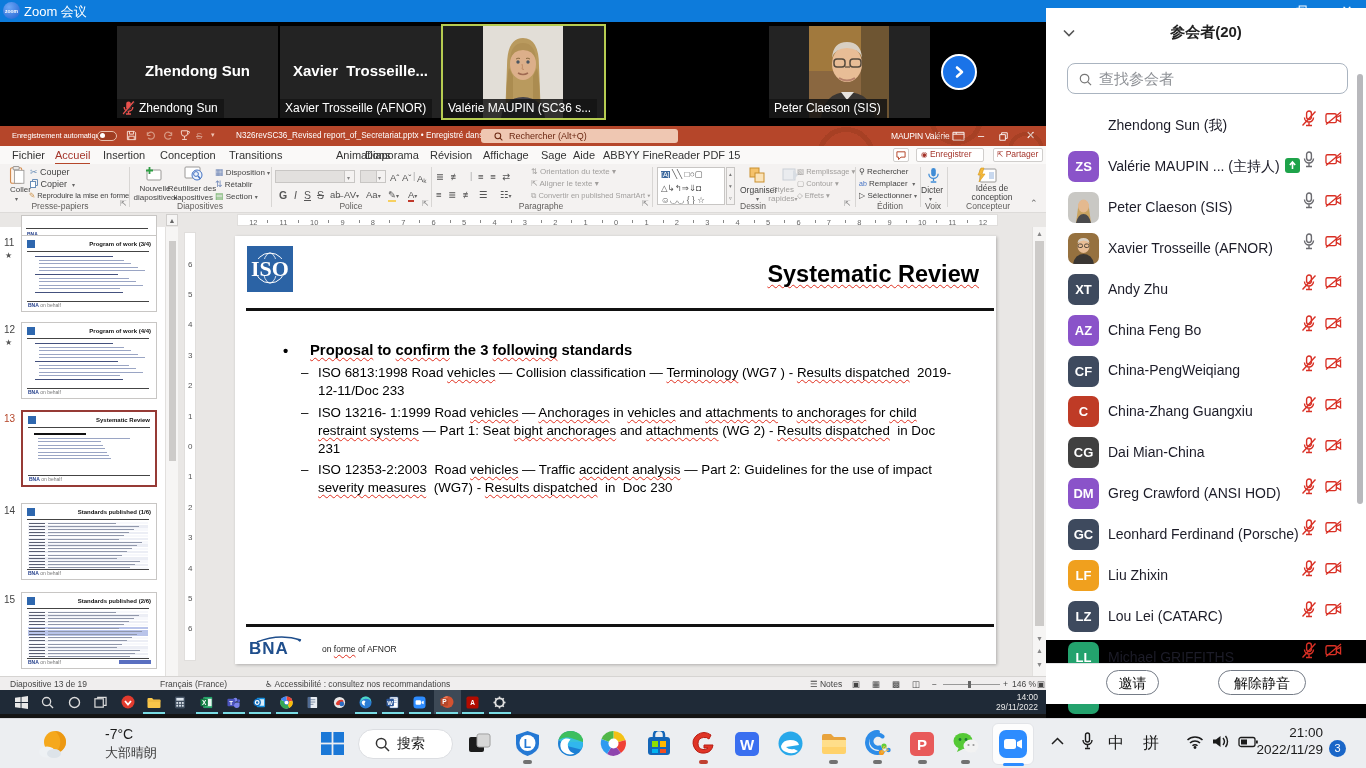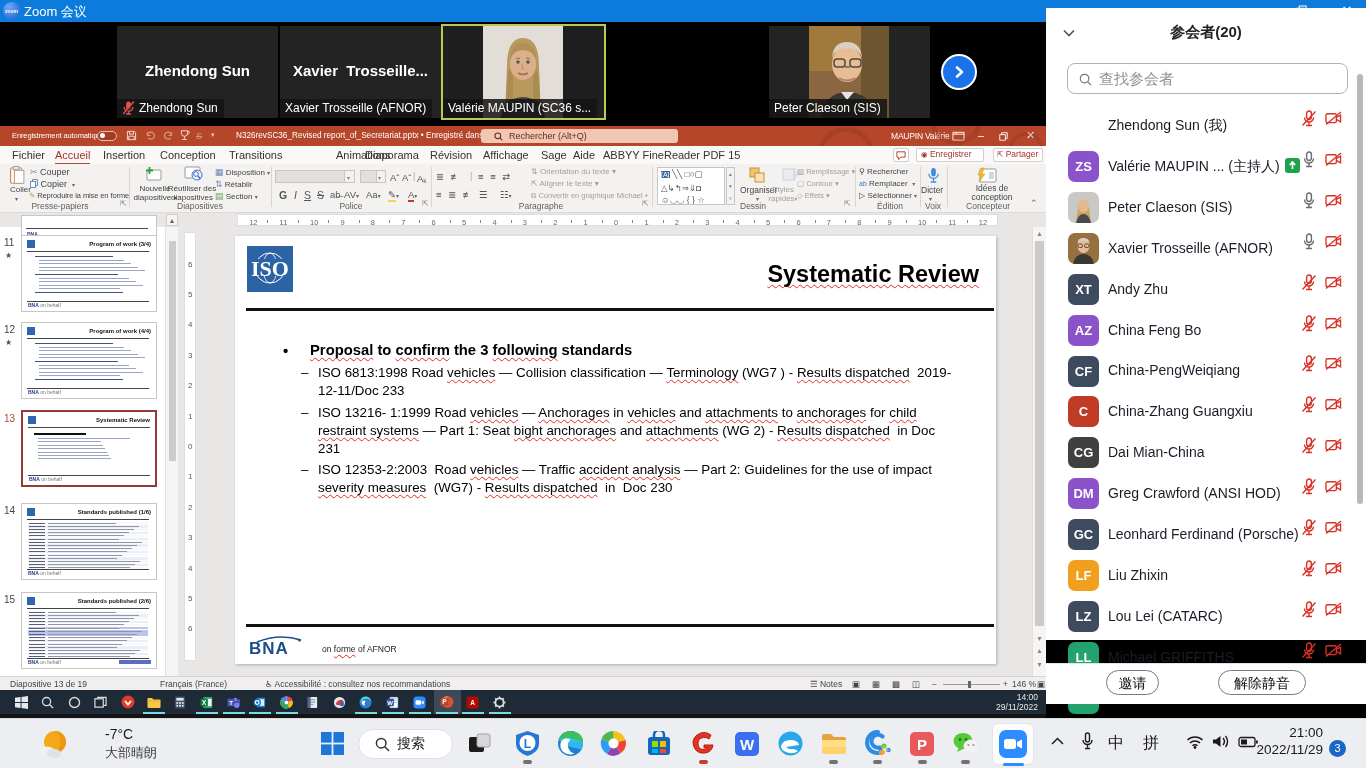--- a/index.html
+++ b/index.html
@@ -258,21 +258,21 @@
       <div style="position:absolute;left:388px;top:25px;font-size:9.5px;color:#555;"><span style="border-bottom:2.5px solid #f7d060;">✎</span><span style="font-size:6px;color:#666;">▾</span></div>
       <div style="position:absolute;left:408px;top:25px;font-size:9.5px;color:#555;"><span style="border-bottom:2.5px solid #c0392b;">A</span><span style="font-size:6px;color:#666;">▾</span></div>
 
       <div style="position:absolute;left:436px;top:7px;font-size:9.5px;color:#555;letter-spacing:2px;">≣ ≢</div>
       <div style="position:absolute;left:470px;top:7px;font-size:9px;color:#aaa;">|</div>
       <div style="position:absolute;left:478px;top:7px;font-size:9.5px;color:#555;letter-spacing:2px;">≡ ≡ ⇄</div>
       <div style="position:absolute;left:436px;top:25px;font-size:9.5px;color:#555;letter-spacing:2px;">≡ ≣ ≢ ☰</div>
       <div style="position:absolute;left:500px;top:25px;font-size:9.5px;color:#555;">☷<span style="font-size:6px;color:#666;">▾</span></div>
       <div class="ritem gray" style="left:531px;top:3px;font-size:8px;">⇅ Orientation du texte ▾</div>
       <div class="ritem gray" style="left:531px;top:15px;font-size:8px;">⇱ Aligner le texte ▾</div>
-      <div class="ritem gray" style="left:531px;top:27px;font-size:7.5px;">⧉ Convertir en graphique Michael ▾</div>
+      <div class="ritem gray" style="left:531px;top:27px;font-size:7.5px;">⧉ Convertir en published SmartArt ▾</div>
 
       <div style="position:absolute;left:657px;top:3px;width:68px;height:38px;background:#fff;border:1px solid #c8c6c4;color:#555;font-size:8.5px;line-height:12.5px;padding-left:3px;overflow:hidden;">
         <span style="background:#3b679c;color:#fff;font-size:7px;">[A]</span> ╲╲ □○▢<br>△↳↰⇒⇓◘<br>☺◡◡ { } ☆</div>
       <div style="position:absolute;left:726px;top:3px;width:9px;height:38px;border:1px solid #c8c6c4;background:#f4f2f1;font-size:5.5px;color:#777;text-align:center;line-height:12px;">▴<br>▾<br>▿</div>
       <svg width="18" height="16" viewBox="0 0 18 16" style="position:absolute;left:748px;top:3px;">
         <rect x="2" y="1" width="9" height="9" fill="#f5c26b" stroke="#c98f2f"></rect>
         <rect x="7" y="6" width="9" height="9" fill="#fbe3b8" stroke="#c98f2f"></rect>
       </svg>
       <div style="position:absolute;left:740px;top:21px;font-size:8.5px;">Organiser</div>
       <div style="position:absolute;left:756px;top:31px;font-size:6px;color:#666;">▾</div>

